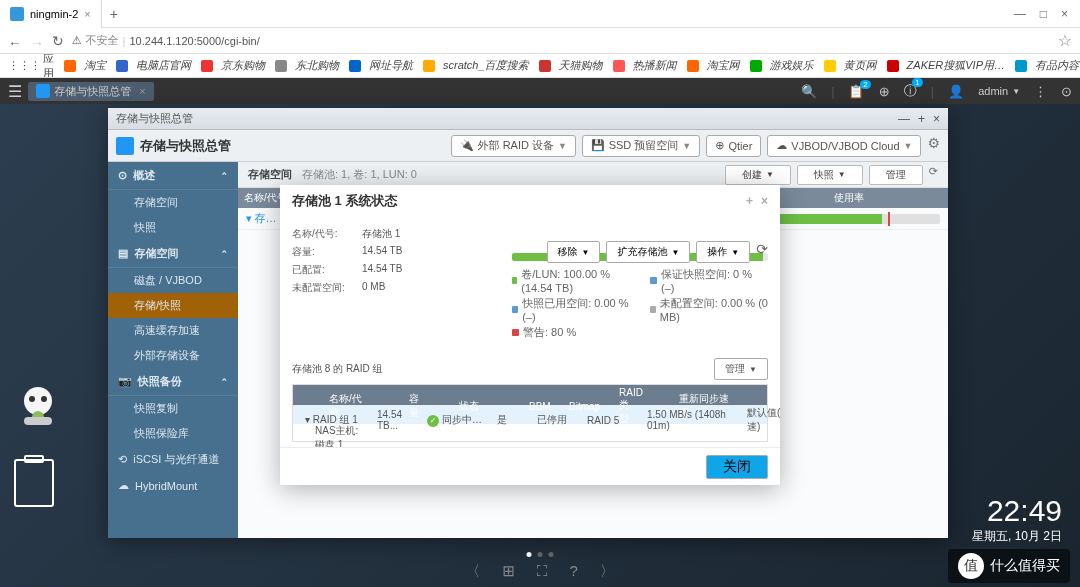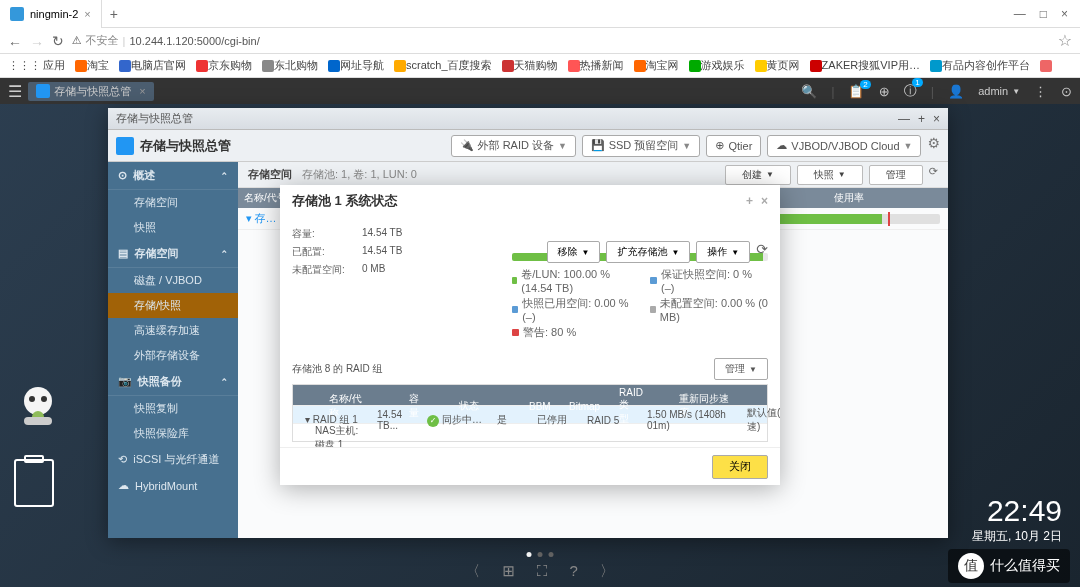--- a/index.html
+++ b/index.html
@@ -14,21 +14,21 @@
 .window-controls{margin-left:auto;display:flex;gap:14px;padding-right:12px;color:#666;font-size:12px;}
 
 .browser-toolbar{height:26px;background:#fff;display:flex;align-items:center;padding:0 8px;gap:8px;border-bottom:1px solid #ddd;}
 .nav-btn{color:#666;font-size:14px;cursor:pointer;}
 .url-bar{flex:1;height:20px;display:flex;align-items:center;font-size:11px;color:#555;gap:4px;}
 .url-warning{color:#888;}
 .star-btn{color:#888;}
 
 .bookmarks{height:24px;background:#fff;display:flex;align-items:center;padding:0 8px;gap:10px;font-size:11px;color:#444;border-bottom:1px solid #ddd;overflow:hidden;}
 .bm-apps{display:flex;align-items:center;gap:2px;}
-.bm-item{display:flex;align-items:center;gap:0;white-space:nowrap;}
+.bm-item{display:flex;align-items:center;gap:8px;white-space:nowrap;font-style:italic;}
 .bm-fav{width:12px;height:12px;background:#f60;border-radius:2px;}
 
 
 .qts-desktop{position:absolute;top:78px;left:0;right:0;bottom:0;background:linear-gradient(135deg,#2c3e50 0%,#1a252f 100%);}
 .qts-topbar{height:26px;background:#333;display:flex;align-items:center;padding:0 8px;color:#ccc;gap:6px;}
 .qts-menu{font-size:16px;cursor:pointer;}
 .qts-app-tab{background:#4b5d6f;padding:2px 8px;font-size:11px;border-radius:2px;display:flex;align-items:center;gap:4px;}
 .qts-tab-close{color:#999;cursor:pointer;margin-left:4px;}
 .qts-right{margin-left:auto;display:flex;align-items:center;gap:14px;font-size:13px;}
 .qts-icon{cursor:pointer;position:relative;}
@@ -112,21 +112,21 @@
 .raid-manage{margin-left:auto;}
 .raid-table{border:1px solid #ddd;font-size:10px;}
 .rt-head{display:grid;grid-template-columns:80px 50px 70px 40px 50px 60px 100px 60px;background:#6b7d8e;color:#fff;height:20px;align-items:center;}
 .rt-head>div{padding:0 11px;margin-left:25px;}
 .rt-row{display:grid;grid-template-columns:80px 50px 70px 40px 50px 60px 100px 60px;height:18px;align-items:center;border-top:1px solid #eee;}
 .rt-row>div{padding:0 4px;color:#555;}
 .rt-row.hl{background:#e3f2fd;}
 .ok-dot{display:inline-block;width:12px;height:12px;border-radius:50%;background:#6fbf45;color:#fff;text-align:center;line-height:12px;font-size:8px;margin-right:3px;}
 
 .modal-footer{height:38px;border-top:1px solid #eee;display:flex;align-items:center;justify-content:flex-end;padding:0 12px;}
-.close-btn{height:24px;padding:0 16px;background:#fde047;border:1px solid #aaa;border-radius:2px;font-size:11px;cursor:pointer;}
+.close-btn{height:24px;padding:0 16px;background:#0ea5e9;border:1px solid #aaa;border-radius:2px;font-size:14px;cursor:pointer;}
 </style>
 </head>
 <body>
 
 <div class="browser-chrome">
   <div class="tab">
     <span class="tab-favicon"></span>
     <span>ningmin-2</span>
     <span class="tab-close">×</span>
   </div>
@@ -367,20 +367,24 @@
           <span style="font-size:8px">▼</span>
         </div>
       <div class="act-btn">
           <span>操作</span> 
           <span style="font-size:8px">▼</span>
         </div>
       <span style="font-size:14px;color:#666;cursor:pointer">⟳</span>
     </div>
     <div style="display:flex;gap:20px">
       <div style="width:200px">
+        <div class="info-row">
+            <span class="info-label">名称/代号:</span>
+            <span>存储池 1</span>
+          </div>
         <div class="info-row">
             <span class="info-label">容量:</span>
             <span>14.54 TB</span>
           </div>
         <div class="info-row">
             <span class="info-label">已配置:</span>
             <span>14.54 TB</span>
           </div>
         <div class="info-row">
             <span class="info-label">未配置空间:</span>

